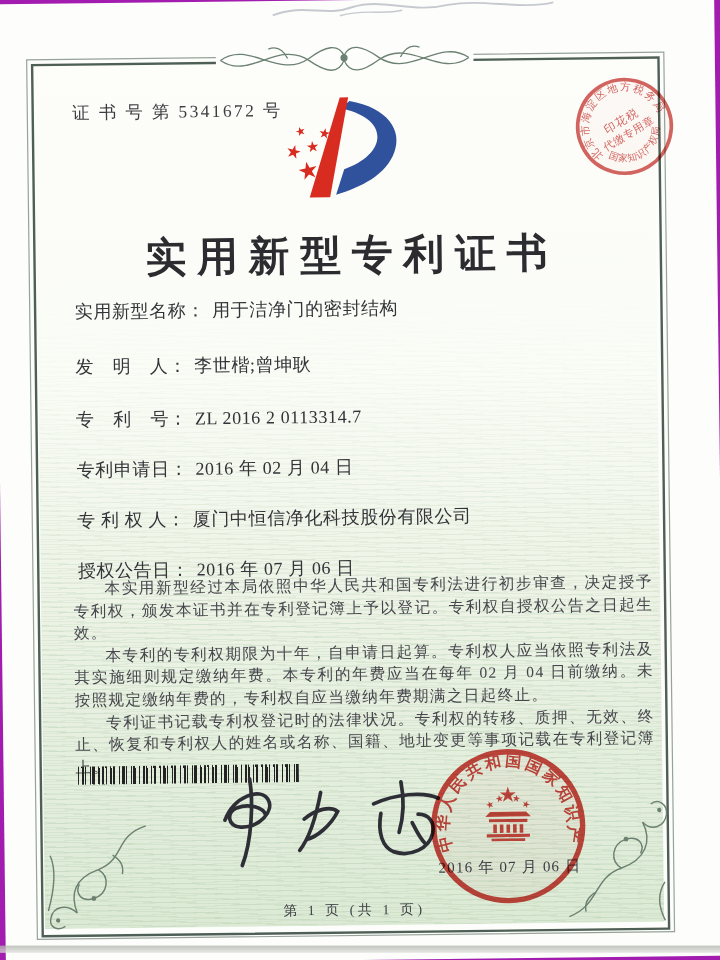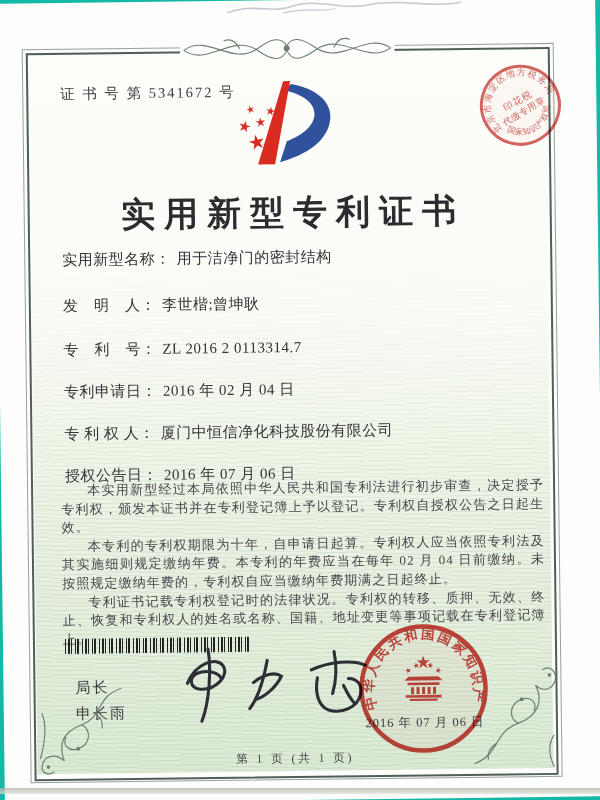--- a/index.html
+++ b/index.html
@@ -1,17 +1,17 @@
 <!DOCTYPE html>
 <html><head>
 <meta charset="utf-8">
 <style>
   html,body{margin:0;padding:0;}
   body{background:#e7e8e3;font-family:"Liberation Serif","DejaVu Serif",serif;}
-  .stage{position:relative;width:600px;height:800px;background:#14b8a6;overflow:hidden;}
+  .stage{position:relative;width:600px;height:800px;background:#a21caf;overflow:hidden;}
   .sheet{position:absolute;inset:0;background:#fdfdfb;transform:rotate(-0.7deg);transform-origin:50% 50%;}
   .photo-edge{position:absolute;left:0;top:788px;width:600px;height:6px;
     background:linear-gradient(180deg,#aeb2aa,#dfe1db);opacity:.75;}
 
   
   .frame-outer{position:absolute;left:26px;top:46px;width:530px;height:732px;border:1px solid #97a399;}
   .frame-inner{position:absolute;left:30px;top:50px;width:520px;height:724px;border:2px solid #4e5f55;}
   .frame-bg{position:absolute;left:33px;top:53px;width:516px;height:718px;
     background:linear-gradient(180deg,#fdfdfa 0%,#fafcf6 36%,#eef4e7 60%,#dcead5 100%);}
   .waves{position:absolute;left:33px;top:53px;width:516px;height:718px;
@@ -125,24 +125,20 @@
     </div>
 
     <div class="body-text">
       <p>本实用新型经过本局依照中华人民共和国专利法进行初步审查，决定授予专利权，颁发本证书并在专利登记簿上予以登记。专利权自授权公告之日起生效。</p>
       <p>本专利的专利权期限为十年，自申请日起算。专利权人应当依照专利法及其实施细则规定缴纳年费。本专利的年费应当在每年 02 月 04 日前缴纳。未按照规定缴纳年费的，专利权自应当缴纳年费期满之日起终止。</p>
       <p>专利证书记载专利权登记时的法律状况。专利权的转移、质押、无效、终止、恢复和专利权人的姓名或名称、国籍、地址变更等事项记载在专利登记簿上。</p>
     </div>
 
     <div class="barcode"></div>
 
-    <div class="signer">
-      <div>局长</div>
-      <div>申长雨</div>
-    </div>
 
     <svg class="signature" viewBox="0 0 255 84" aria-label="申长雨">
       <g fill="none" stroke="#2e2f36" stroke-width="3.1" stroke-linecap="round">
         <path d="M16,40 C24,20 46,13 52,23 C58,33 44,47 29,46 C18,45 17,34 26,30 C36,26 48,30 50,36"></path>
         <path d="M37,6 C40,26 38,58 30,78"></path>
         <path d="M96,18 C92,38 86,56 78,66"></path>
         <path d="M82,40 C92,32 104,29 110,34 C104,46 92,55 84,57"></path>
         <path d="M140,28 C158,20 182,18 194,24"></path>
         <path d="M163,10 C166,26 164,42 161,52"></path>
         <path d="M146,36 C143,52 147,64 156,68 C170,73 186,66 189,53 C191,44 186,37 177,37"></path>

